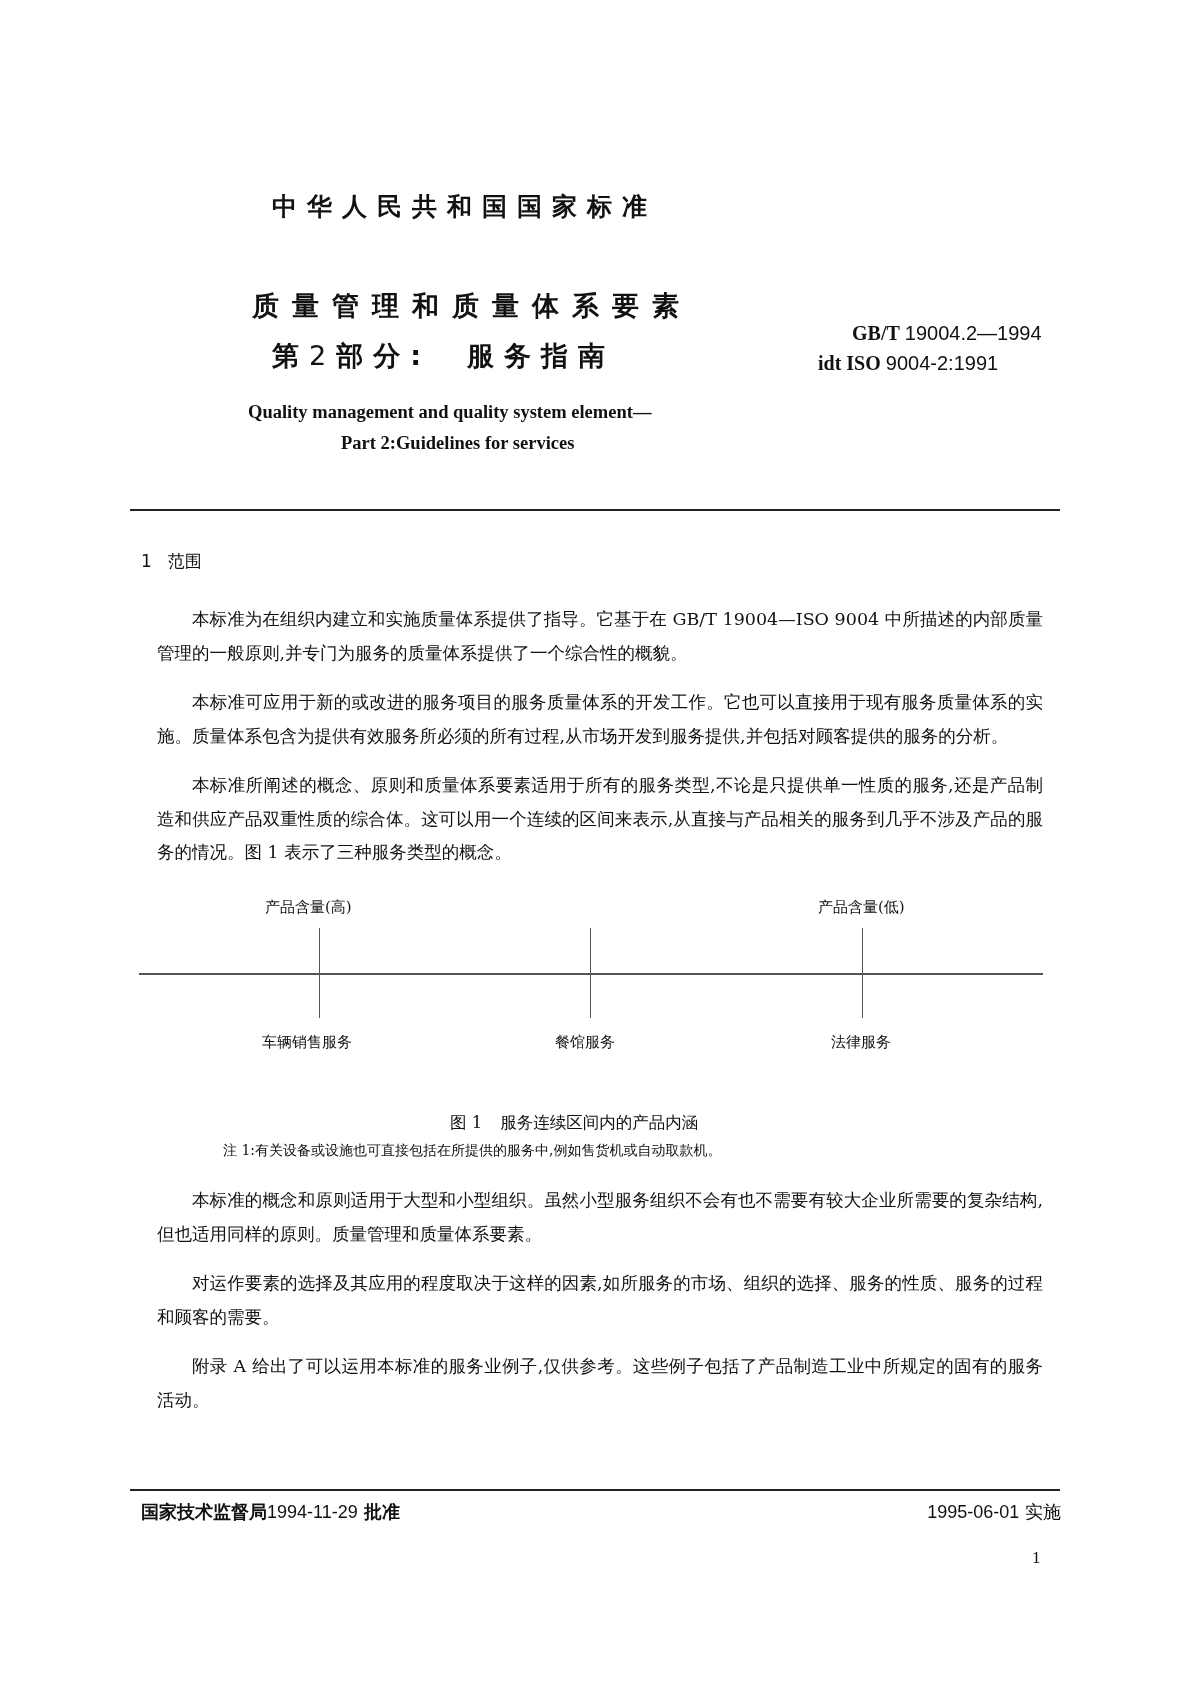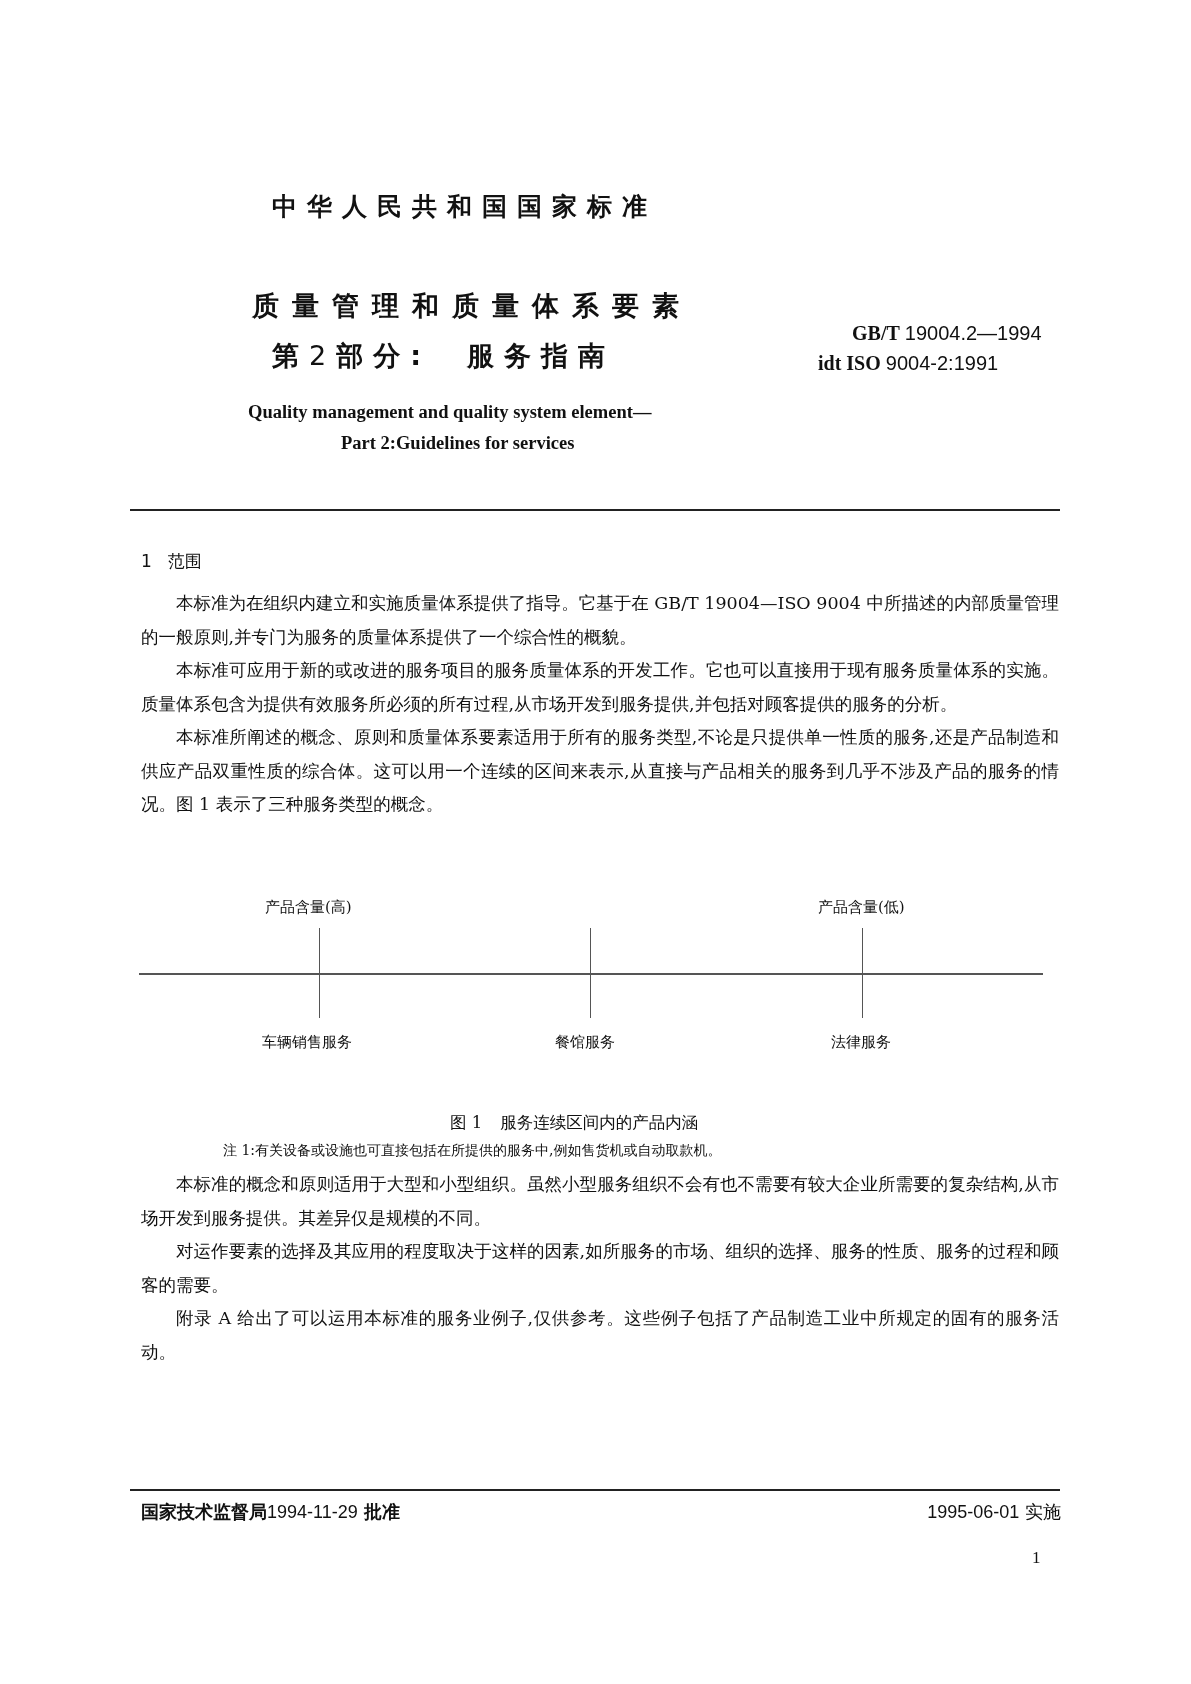--- a/index.html
+++ b/index.html
@@ -23,21 +23,21 @@
   #en2 { left: 341px; top: 433px; font-size: 18.5px; font-weight: bold; }
 
   .rule { position: absolute; background: #222; }
   #rule-top { left: 130px; top: 509px; width: 930px; height: 2px; }
   #rule-bottom { left: 130px; top: 1489px; width: 930px; height: 2px; }
 
   #sec-title { left: 141px; top: 550px; font-size: 17px; }
   #sec-title .n { margin-right: 16px; }
 
   .body { position: absolute; left: 141px; width: 918px; font-size: 17.5px; line-height: 33.5px; font-family: "DejaVu Serif", "Liberation Serif", serif; text-align: justify; }
-  .body p { margin: 0; text-indent: 35px; }
+  .body p { margin: 16px; text-indent: 35px; }
   #body1 { top: 587px; }
   #body2 { top: 1168px; }
 
   .fig-line-h { position: absolute; left: 139px; top: 973px; width: 904px; height: 1.5px; background: #555; }
   .fig-tick { position: absolute; top: 928px; width: 1px; height: 90px; background: #555; }
   .fig-label { position: absolute; font-size: 15px; font-family: "DejaVu Serif", serif; white-space: nowrap; }
   #fig-caption { left: 450px; top: 1112px; font-size: 16.5px; font-family: "DejaVu Serif", serif; }
   #fig-caption .lbl { margin-right: 18px; }
   #fig-note { left: 175px; top: 1142px; font-size: 14px; font-family: "DejaVu Serif", serif; margin-left: 48px; }
 
@@ -94,21 +94,21 @@
   <div class="fig-label" style="left:555px; top:1033px;">餐馆服务</div>
   <div class="fig-label" style="left:831px; top:1033px;">法律服务</div>
 </div>
 
 <div class="abs" id="fig-caption">
   <span class="lbl">图 1</span><span>服务连续区间内的产品内涵</span>
 </div>
 <div class="abs" id="fig-note">注 1:有关设备或设施也可直接包括在所提供的服务中,例如售货机或自动取款机。</div>
 
 <div class="body" id="body2">
-  <p>本标准的概念和原则适用于大型和小型组织。虽然小型服务组织不会有也不需要有较大企业所需要的复杂结构,从市场开发到服务提供。其差异仅是规模的不同。</p>
+  <p>本标准的概念和原则适用于大型和小型组织。虽然小型服务组织不会有也不需要有较大企业所需要的复杂结构,但也适用同样的原则。质量管理和质量体系要素。</p>
   <p>对运作要素的选择及其应用的程度取决于这样的因素,如所服务的市场、组织的选择、服务的性质、服务的过程和顾客的需要。</p>
   <p>附录 A 给出了可以运用本标准的服务业例子,仅供参考。这些例子包括了产品制造工业中所规定的固有的服务活动。</p>
 </div>
 
 <div class="rule" id="rule-bottom"></div>
 
 <div class="abs sans" id="footer-left">
   <span>国家技术监督局</span><span class="d narrow">1994-11-29</span>
   <span>批准</span>
 </div>

